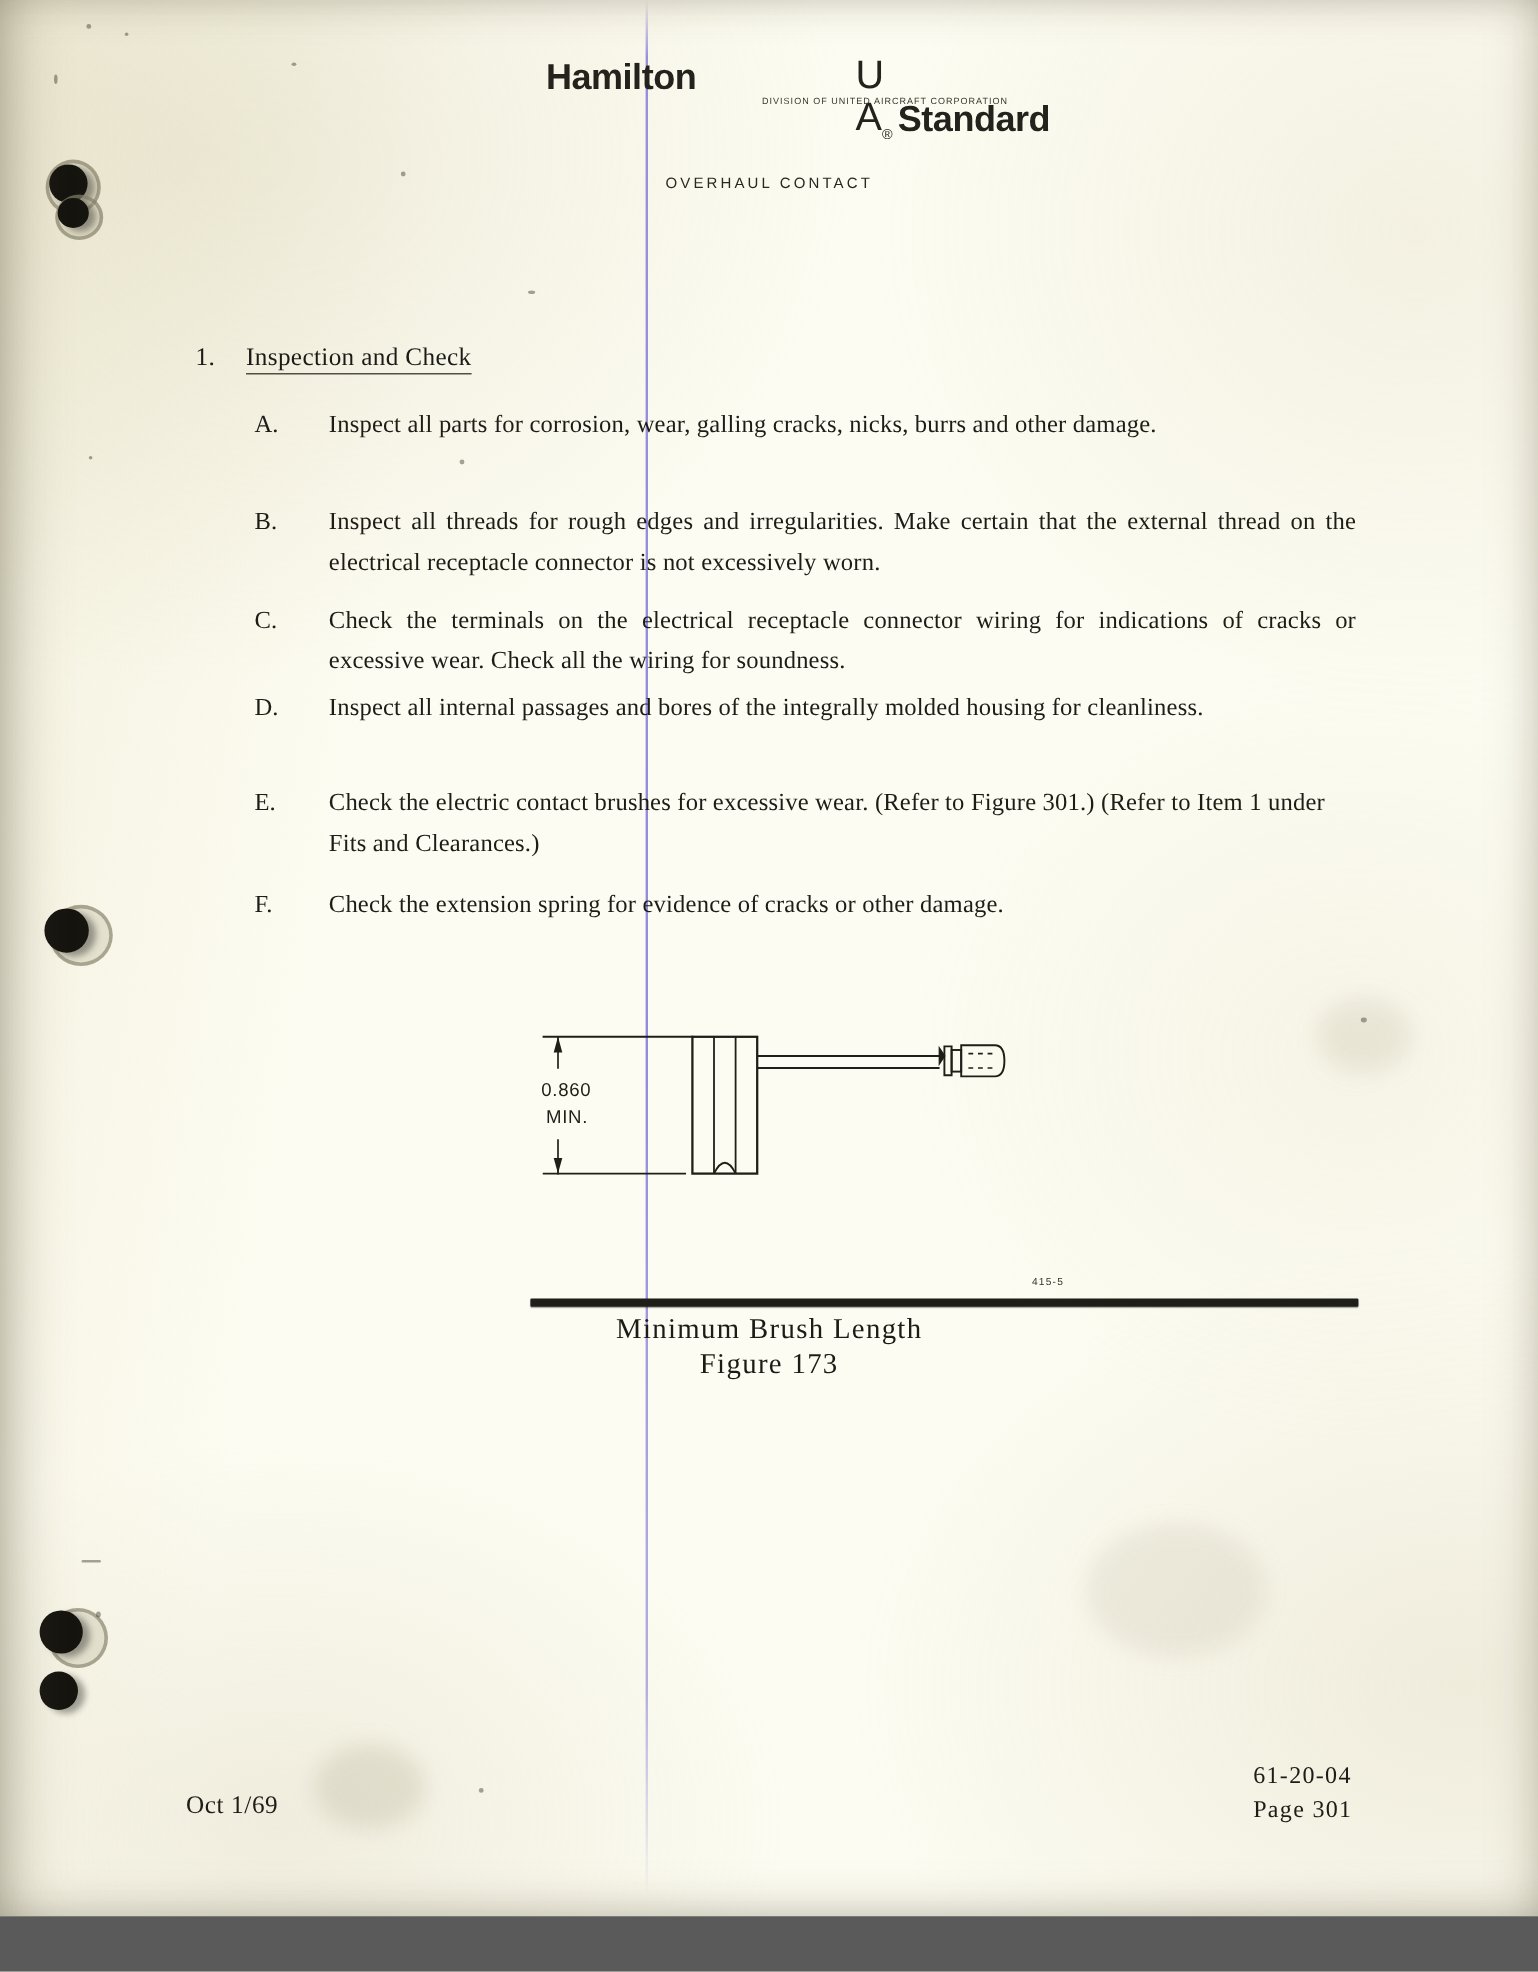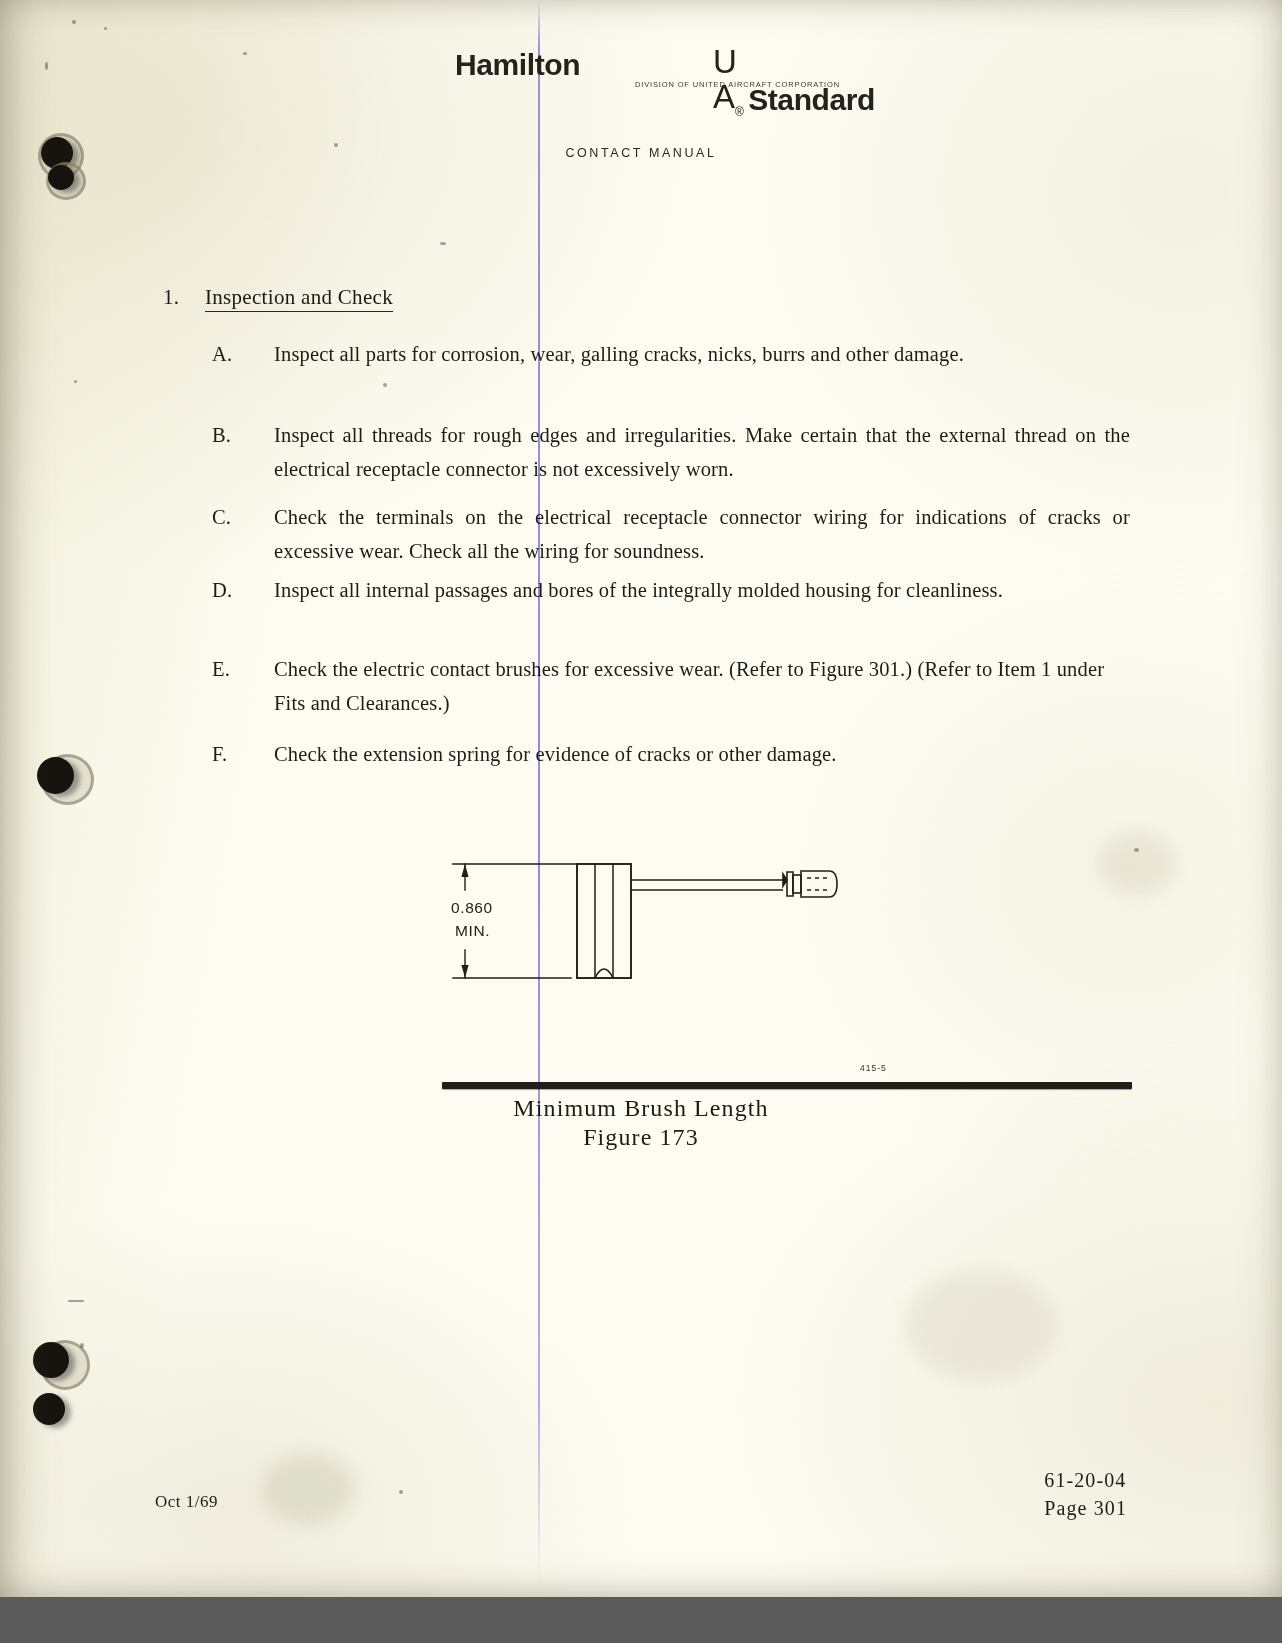--- a/index.html
+++ b/index.html
@@ -230,21 +230,21 @@
     line-height: 29px;
     letter-spacing: 1.1px;
     color: #1d1b16;
   }
 
   
   .footer-left {
     position: absolute;
     left: 155px;
     top: 1492px;
-    font-size: 17px;
+    font-size: 21px;
     letter-spacing: 0.5px;
     color: #1e1c17;
   }
   .footer-right {
     position: absolute;
     right: 155px;
     top: 1466px;
     text-align: left;
     font-size: 20px;
     line-height: 28px;
@@ -302,21 +302,21 @@
     <div class="logo-word second">Standard</div>
     <div class="logo-ua">
       <div>U</div>
       <div>
         <span>A</span><span class="reg">®</span>
       </div>
     </div>
     <div class="logo-division">DIVISION OF UNITED AIRCRAFT CORPORATION</div>
   </div>
 
-  <div class="manual-kind">CONTACT MANUAL</div>
+  <div class="manual-kind">OVERHAUL CONTACT</div>
 
 
   <div class="section-head">
     <span class="num">1.</span><span class="ul">Inspection and Check</span>
   </div>
 
   <div class="item" style="top:337px;">
     <span class="letter">A.</span>
     <span class="txt">Inspect all parts for corrosion, wear, galling cracks, nicks, burrs and other damage.</span>
   </div>

